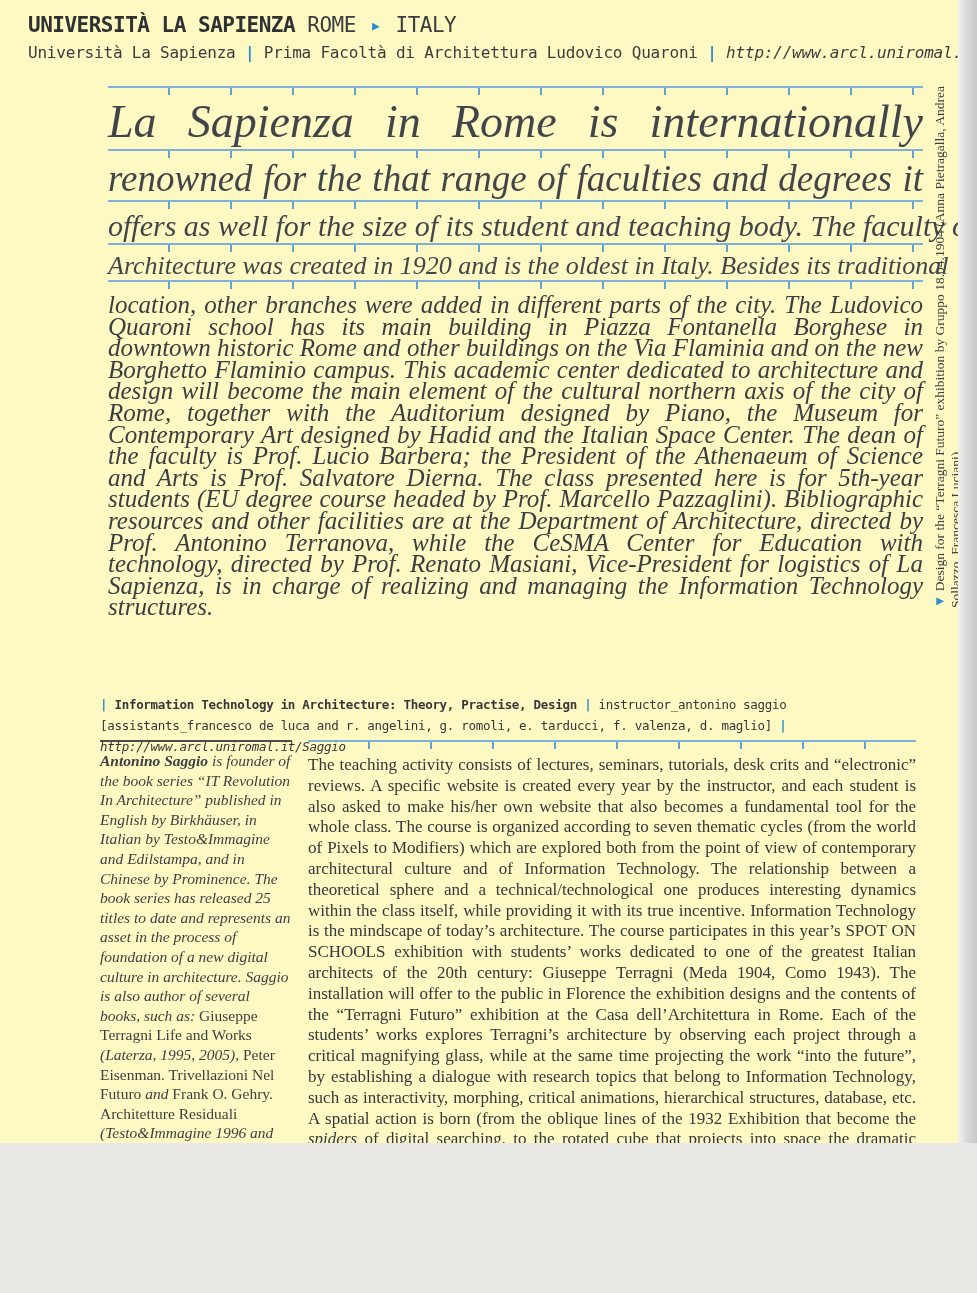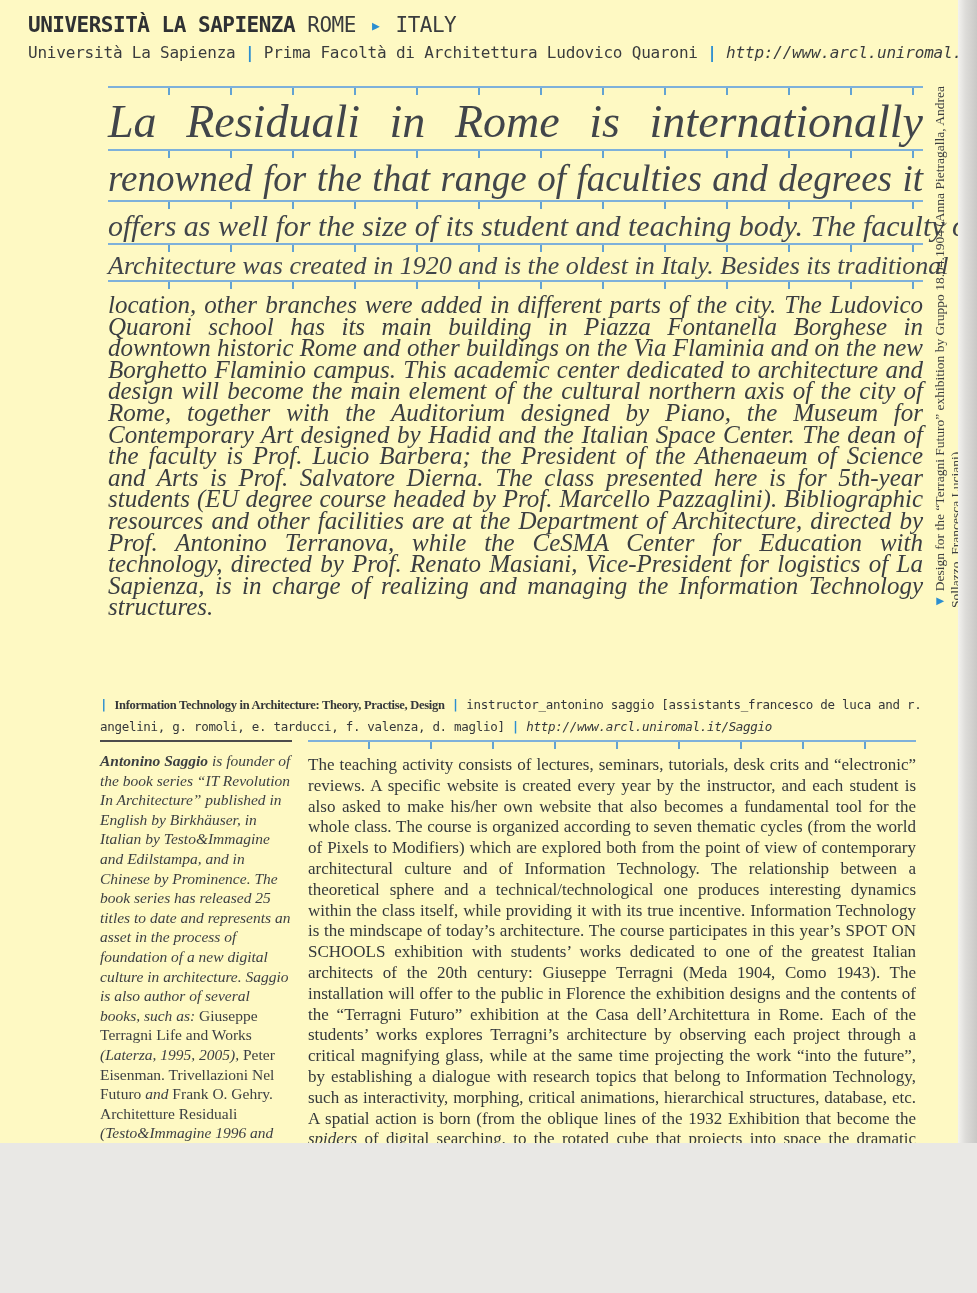--- a/index.html
+++ b/index.html
@@ -50,21 +50,21 @@
   .bio{font-family:"Liberation Serif",serif;font-size:15.5px;line-height:19.6px;
     color:#3c3f42;font-style:italic;}
   .main-col{position:absolute;left:308px;top:740px;width:608px;}
   .main-rule{margin-bottom:6px;}
   .body-text{font-family:"Liberation Serif",serif;font-size:17px;line-height:20.8px;
     color:#34383b;text-align:justify;}
 
   
   .s-plain{}
   .s-pipe{color:#2b8ed0;font-weight:bold;}
-  .s-bold{font-weight:bold;font-family:Liberation Serif, serif;}
+  .s-bold{font-weight:bold;}
   .s-italic{font-style:italic;}
   .s-roman{font-style:normal;}
   .s-bolditalic{font-weight:bold;font-style:italic;}
 
   
   .page-number{position:absolute;left:42px;top:1171px;
     font-family:Liberation Mono, monospace;font-size:18px;color:#3a3c3e;}
 </style>
 </head>
 <body>
@@ -76,21 +76,21 @@
       <span class="mh-bold">UNIVERSITÀ LA SAPIENZA</span>
       <span class="mh-light">ROME</span>
       <span class="mh-arrow">▶</span>
       <span class="mh-light">ITALY</span>
     </div>
     <div class="masthead-line2"><span class="s-plain">Università La Sapienza</span><span class="s-pipe"> | </span><span class="s-plain">Prima Facoltà di Architettura Ludovico Quaroni</span><span class="s-pipe"> | </span><span class="s-italic">http://www.arcl.uniromal.it</span></div>
   </div>
 
   <div class="headline">
     <div class="rule"></div>
-    <div class="h-line h1">La Residuali in Rome is internationally</div>
+    <div class="h-line h1">La Sapienza in Rome is internationally</div>
     <div class="rule"></div>
     <div class="h-line h2">renowned for the that range of faculties and degrees it</div>
     <div class="rule"></div>
     <div class="h-line h3">offers as well for the size of its student and teaching body. The faculty of</div>
     <div class="rule"></div>
     <div class="h-line h4">Architecture was created in 1920 and is the oldest in Italy. Besides its traditional</div>
     <div class="rule"></div>
     <div class="intro-flow">location, other branches were added in different parts of the city. The Ludovico Quaroni school has its main building in Piazza Fontanella Borghese in downtown historic Rome and other buildings on the Via Flaminia and on the new Borghetto Flaminio campus. This academic center dedicated to architecture and design will become the main element of the cultural northern axis of the city of Rome, together with the Auditorium designed by Piano, the Museum for Contemporary Art designed by Hadid and the Italian Space Center. The dean of the faculty is Prof. Lucio Barbera; the President of the Athenaeum of Science and Arts is Prof. Salvatore Dierna. The class presented here is for 5th-year students (EU degree course headed by Prof. Marcello Pazzaglini). Bibliographic resources and other facilities are at the Department of Architecture, directed by Prof. Antonino Terranova, while the CeSMA Center for Education with technology, directed by Prof. Renato Masiani, Vice-President for logistics of La Sapienza, is in charge of realizing and managing the Information Technology structures.</div>
   </div>
 

